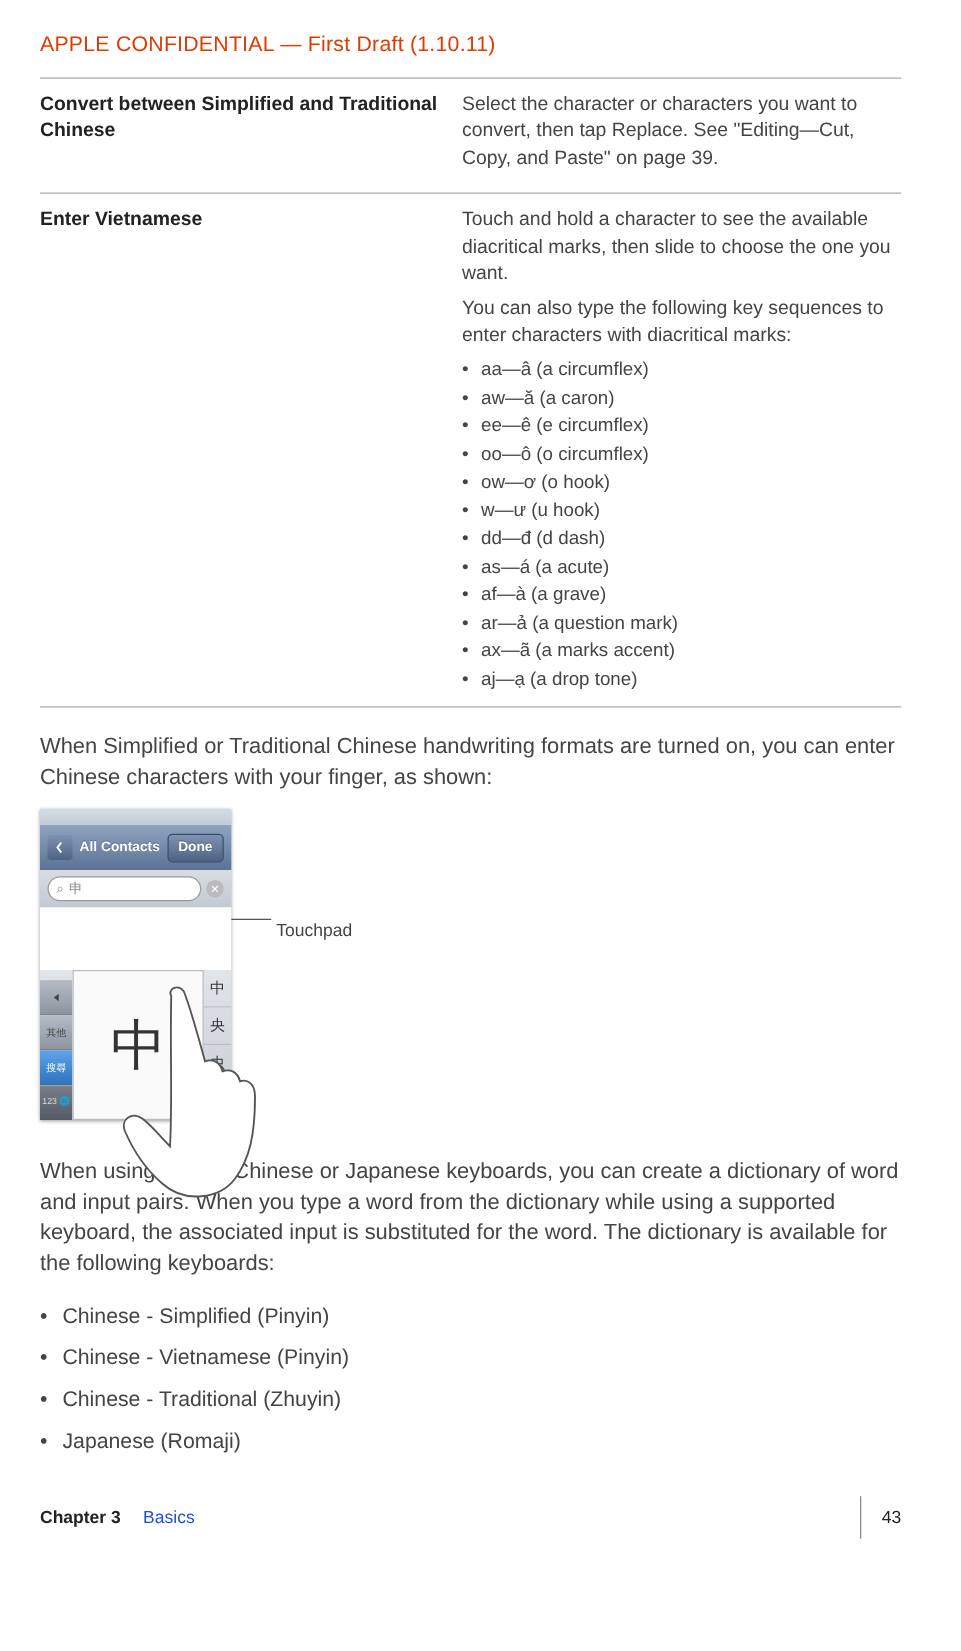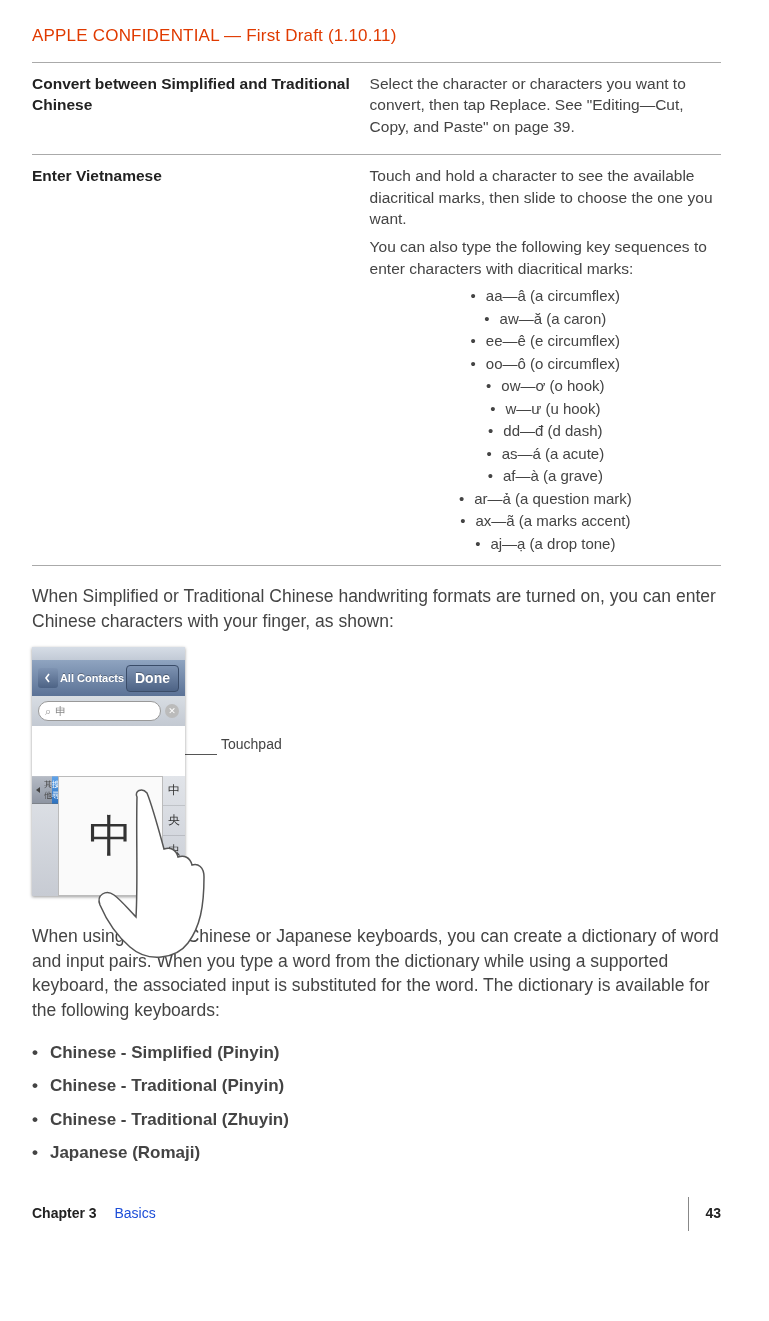--- a/index.html
+++ b/index.html
@@ -11,63 +11,63 @@
       width: 769px;
       padding: 24px 48px 24px 32px;
       background: #fff;
     }
     .confidential { color: #e03a00; font-size: 17px; margin-bottom: 14px; letter-spacing: 0.2px; }
     .rule { border-top: 1px solid #aaa; }
     .tbl-row { display: flex; border-bottom: 1px solid #aaa; padding: 10px 0; }
     .tbl-left { flex: 0 0 49%; padding-right: 12px; font-weight: bold; color: #222; font-size: 15.5px; }
     .tbl-right { flex: 1; color: #444; font-size: 15.5px; }
     .tbl-right p { margin-bottom: 6px; }
-    .vn-list { list-style: none; margin-top: 2px; text-align: center; }
+    .vn-list { list-style: none; margin-top: 2px; }
     .vn-list li { font-size: 15px; color: #444; padding-left: 0; line-height: 1.5; }
     .vn-list li::before { content: "•"; margin-right: 10px; }
     .body-p { color: #444; font-size: 17.5px; line-height: 1.4; margin: 18px 0 14px; }
 
     
     .figure-wrap { display: flex; align-items: flex-start; margin: 14px 0 28px; }
     .phone-ui { width: 153px; box-shadow: 0 1px 3px rgba(0,0,0,0.4); position: relative; }
     .topbar { height: 13px; background: linear-gradient(#d6dde6, #c2cad6); }
     .navbar { height: 36px; background: linear-gradient(#8fa4c0, #5b7296); display: flex; align-items: center; justify-content: space-between; padding: 0 6px; color: #fff; font-size: 11px; font-weight: bold; text-shadow: 0 -1px 0 rgba(0,0,0,.3); }
     .nav-back { width: 20px; height: 20px; background: linear-gradient(#7e93b2,#4d6385); border-radius: 3px; display:flex;align-items:center;justify-content:center; }
-    .nav-done { background: linear-gradient(#7e93b2,#4d6385); border-radius: 4px; padding: 3px 8px; font-size: 14px; border:1px solid #3a4c68; }
+    .nav-done { background: linear-gradient(#7e93b2,#4d6385); border-radius: 4px; padding: 3px 8px; font-size: 11px; border:1px solid #3a4c68; }
     .search-row { height: 30px; background: linear-gradient(#d8dde3,#c3c9d2); display:flex; align-items:center; padding: 0 6px; gap:4px;}
     .search-field { flex:1; height: 20px; background: #fff; border:1px solid #999; border-radius: 10px; display:flex; align-items:center; padding:0 6px; }
     .search-field .mag { color:#999; font-size:11px; margin-right:4px;}
     .search-field .txt { color:#888; font-size:11px;}
     .clear-x { width:14px;height:14px;border-radius:50%;background:#bbb;color:#fff;font-size:9px;display:flex;align-items:center;justify-content:center;}
     .content-area { height: 50px; background: #fff; }
     .kb-block { display:flex; height: 120px; background: linear-gradient(#e1e4e9,#c7cbd3); position: relative; }
-    .kb-left { width: 26px; display:flex; }
+    .kb-left { width: 26px; display:flex; flex-direction:column; }
     .kb-left .sp { flex:1; }
     .kb-left .btn { height: 28px; background: linear-gradient(#b4bac4,#8e95a2); border-top:1px solid rgba(255,255,255,.4); border-bottom:1px solid rgba(0,0,0,.3); display:flex;align-items:center;justify-content:center; font-size:8px; color:#444;}
     .kb-left .btn.blue { background: linear-gradient(#5ea2e8,#2f73c0); color:#fff; }
     .kb-left .btn.dark { background: linear-gradient(#777e8a,#555b66); color:#ddd; font-size:7px;}
     .hw-pad { flex:1; background: #fafafa; border:1px solid #bbb; display:flex; align-items:center; justify-content:center; position:relative; }
     .hw-char { font-size: 44px; font-weight: 400; color:#333; font-family: serif;}
     .cand-col { width: 22px; background: linear-gradient(#e1e4e9,#c7cbd3); display:flex; flex-direction:column;}
     .cand-col .c { flex:1; display:flex; align-items:center; justify-content:center; font-size:12px; color:#333; border-bottom:1px solid rgba(0,0,0,.12);}
 
     .finger { position:absolute; left: 60px; top: 140px; pointer-events: none; }
-    .callout { display:flex; align-items:flex-end; margin-top: 88px; margin-left: -4px;}
+    .callout { display:flex; align-items:flex-start; margin-top: 88px; margin-left: -4px;}
     .callout-line { width: 36px; height: 1px; background:#555; }
     .callout-text { font-size: 14px; color:#444; margin-left: 4px;}
 
     .bullets { list-style: none; margin: 2px 0 28px; }
-    .bullets li { font-size: 17px; color:#444; line-height: 1.95; font-weight: bold; }
+    .bullets li { font-size: 17px; color:#444; line-height: 1.95; }
     .bullets li::before { content:"•"; margin-right: 12px; }
 
     .pg-foot { display:flex; align-items:center; justify-content:space-between; margin-top: 6px; }
     .pg-foot-left { font-size: 14px; }
     .chap { font-weight: bold; color:#222; }
     .chap-title { color:#1d4ed8; margin-left: 14px; }
-    .pg-foot-right { display:flex; align-items:center; font-size: 14px; font-weight: bold; color:#222; }
+    .pg-foot-right { display:flex; align-items:center; font-size: 14px; font-weight: normal; color:#222; }
     .pg-div { width: 1px; height: 34px; background:#888; margin: 0 16px; }
   </style>
 </head>
 <body>
 
 <div class="confidential">APPLE CONFIDENTIAL  —  First Draft (1.10.11)</div>
 
 <div class="rule"></div>
 
 <div class="tbl-row">
@@ -154,21 +154,21 @@
   <div class="callout">
     <div class="callout-line"></div>
     <span class="callout-text">Touchpad</span>
   </div>
 </div>
 
 <p class="body-p" style="margin-top:6px">When using certain Chinese or Japanese keyboards, you can create a dictionary of word and input pairs. When you type a word from the dictionary while using a supported keyboard, the associated input is substituted for the word. The dictionary is available for the following keyboards:</p>
 
 <ul class="bullets">
   <li>Chinese - Simplified (Pinyin)</li>
-  <li>Chinese - Traditional (Pinyin)</li>
+  <li>Chinese - Vietnamese (Pinyin)</li>
   <li>Chinese - Traditional (Zhuyin)</li>
   <li>Japanese (Romaji)</li>
 </ul>
 
 <div class="pg-foot">
   <div class="pg-foot-left">
     <span class="chap">Chapter 3</span>
     <span class="chap-title">Basics</span>
   </div>
   <div class="pg-foot-right">

